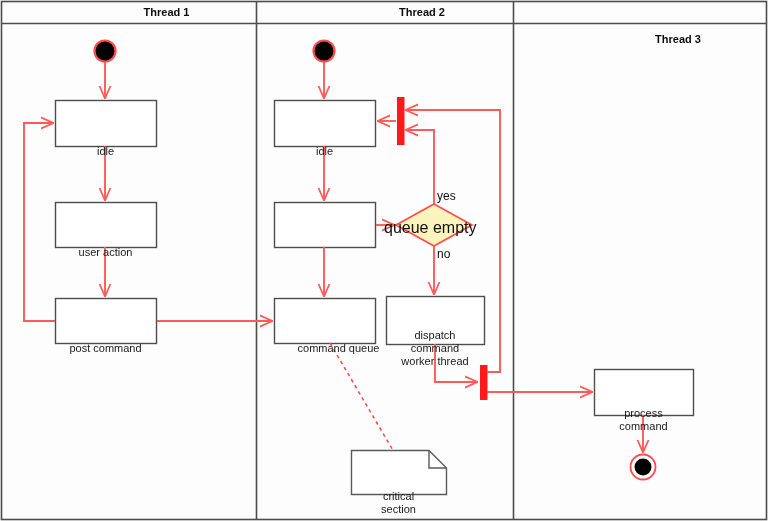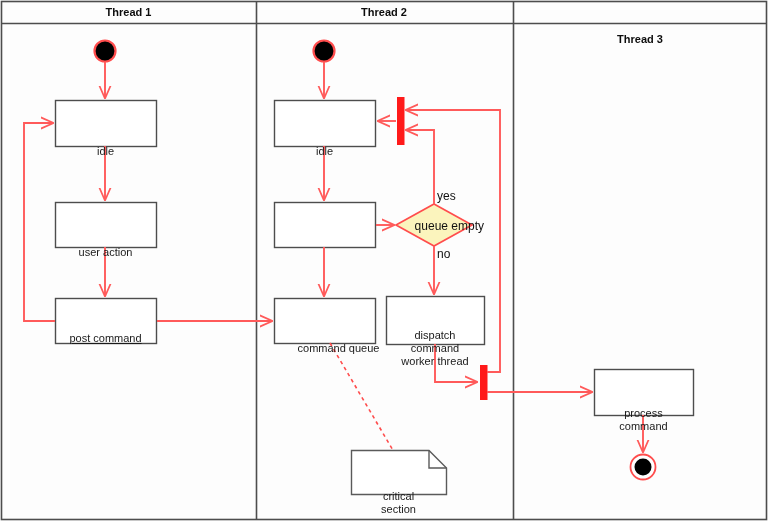--- a/index.html
+++ b/index.html
@@ -40,34 +40,35 @@
     position: absolute;
     top: 0;
     height: 23px;
     display: flex;
     align-items: center;
     justify-content: center;
     font-family: "Liberation Sans", sans-serif;
     font-size: 11px;
     font-weight: bold;
     color: #0d0d0d;
+    padding-left: 38px;
   }
   .edge-label {
     position: absolute;
     font-family: "Liberation Sans", sans-serif;
     font-size: 12px;
     color: #111111;
   }
   .diamond-label {
     position: absolute;
     font-family: "Liberation Sans", sans-serif;
-    font-size: 12px;
+    font-size: 16px;
     color: #111111;
     white-space: nowrap;
-    text-align: right;
+    text-align: left;
   }
 </style>
 </head>
 <body>
 
 <div id="canvas">
 
   <svg class="layer" viewBox="0 0 768 521">
     <defs>
       <marker id="arrow" viewBox="0 0 10 10" refX="9.2" refY="5" markerWidth="7" markerHeight="7" orient="auto-start-reverse">
@@ -202,21 +203,21 @@
   </div>
 
   <div class="node-label" style="left:55px; top:100px; width:101px; height:46px;">
     <span>idle</span>
   </div>
 
   <div class="node-label" style="left:55px; top:202px; width:101px; height:45px;">
     <span>user action</span>
   </div>
 
-  <div class="node-label" style="left:55px; top:288px; width:101px; height:45px;text-decoration:underline;">
+  <div class="node-label" style="left:55px; top:298px; width:101px; height:45px;">
     <span>post command</span>
   </div>
 
   <div class="node-label" style="left:274px; top:100px; width:101px; height:46px;">
     <span>idle</span>
   </div>
 
 
   <div class="node-label" style="left:288px; top:298px; width:101px; height:45px;">
     <span>command queue</span>

